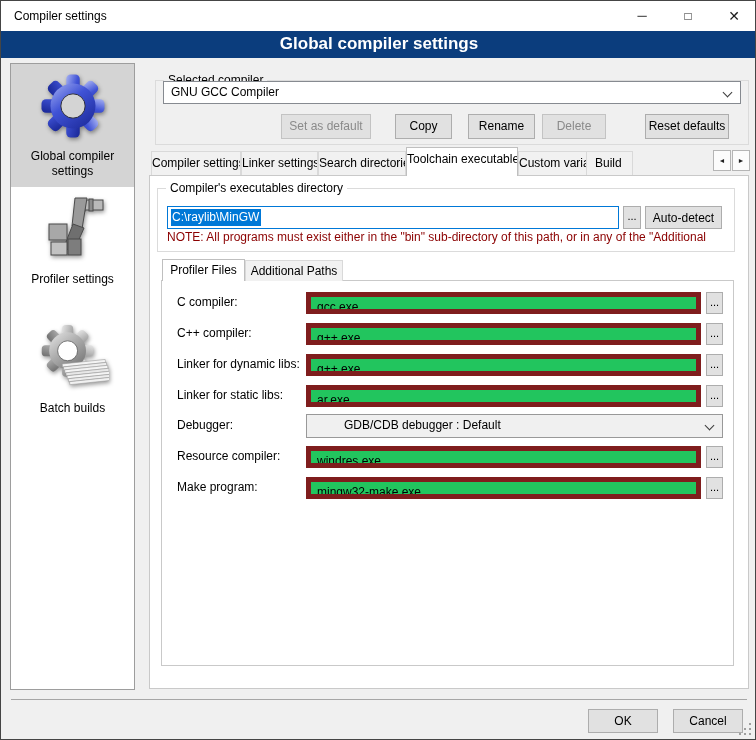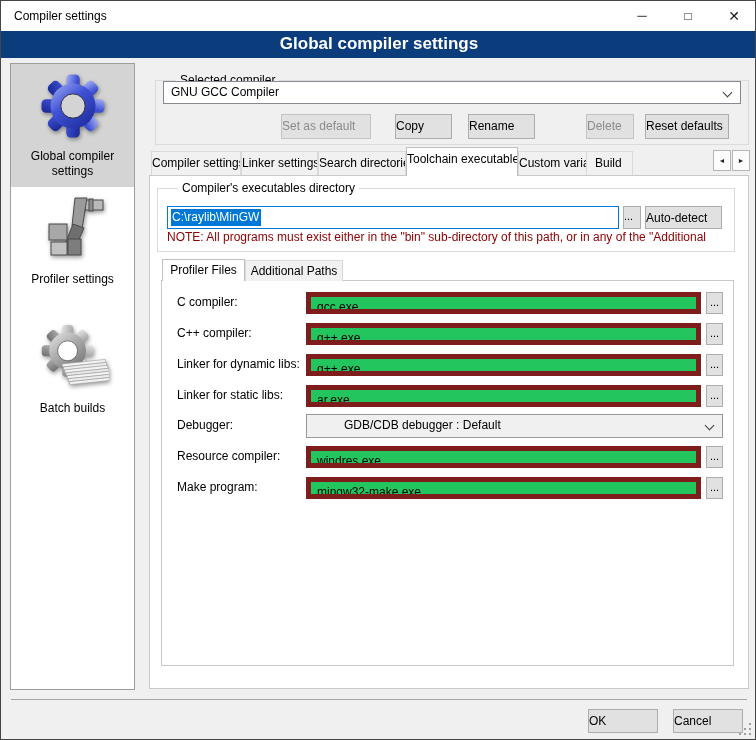--- a/index.html
+++ b/index.html
@@ -23,33 +23,33 @@
   .sidebar { position:absolute; left:9px; top:62px; width:125px; height:627px;
              background:#FFFFFF; border:1px solid #9D9D9D; }
   .side-item { width:100%; text-align:center; padding-top:6px; }
   .side-item.selected { background:#D4D4D4; }
   .side-item .icon-wrap { display:block; height:76px; }
   .side-item .label { display:block; line-height:15px; padding:3px 6px 6px; }
   .icon-svg { filter:drop-shadow(1px 2px 2px rgba(0,0,0,0.40)); }
 
   
   .groupbox { position:absolute; border:1px solid #DBDBDB; }
-  .gb-label { position:absolute; left:20px; top:-8px; background:#F0F0F0; padding:0 4px; white-space:nowrap; }
+  .gb-label { position:absolute; left:8px; top:-8px; background:#F0F0F0; padding:0 4px; white-space:nowrap; }
   .on-white .gb-label { background:#FFFFFF; }
 
   
   .combobox { position:absolute; background:#FFFFFF; border:1px solid #868A90;
               line-height:21px; padding-left:7px; cursor:default; }
   .combobox.gray { background:#F0F0F0; border-color:#999999; }
   .chev { position:absolute; right:9px; top:7px; width:7px; height:7px;
           border-right:1.4px solid #3c3c3c; border-bottom:1.4px solid #3c3c3c;
           transform:rotate(45deg); }
 
   
-  .btn { position:absolute; background:#E1E1E1; border:1px solid #ADADAD; 
+  .btn { position:absolute; background:#E1E1E1; border:1px solid #ADADAD; text-align:center;
          font-size:12px; line-height:22px; cursor:default; }
   .btn.disabled { color:#8A8A8A; border-color:#C3C3C3; }
   .btn.small { line-height:19px; font-size:11px; }
 
   
   .tab { position:absolute; top:150px; height:24px; background:#F1F1F1; border:1px solid #D9D9D9;
          border-bottom:none; text-align:center; line-height:23px; overflow:hidden;
          white-space:nowrap; z-index:2; cursor:default; }
   .tab.active { top:146px; height:29px; background:#FFFFFF; border-color:#BFBFBF; z-index:4; }
   .tab-arrow { position:absolute; top:149px; width:18px; height:21px; background:#FCFCFC;
@@ -182,21 +182,21 @@
   <div class="groupbox" style="left:154px; top:79px; width:594px; height:65px;">
     <span class="gb-label">Selected compiler</span>
   </div>
   <div class="combobox" style="left:162px; top:80px; width:578px; height:23px;">
     <span>GNU GCC Compiler</span>
     <span class="chev"></span>
   </div>
   <div class="btn disabled" style="left:280px; top:113px; width:90px; height:25px;">Set as default</div>
   <div class="btn" style="left:394px; top:113px; width:57px; height:25px;">Copy</div>
   <div class="btn" style="left:467px; top:113px; width:67px; height:25px;">Rename</div>
-  <div class="btn disabled" style="left:541px; top:113px; width:48px; height:25px;margin-left:44px;">Delete</div>
+  <div class="btn disabled" style="left:541px; top:113px; width:64px; height:25px;">Delete</div>
   <div class="btn" style="left:644px; top:113px; width:84px; height:25px;">Reset defaults</div>
 
   <div class="tab" style="left:150px; width:90px;">Compiler settings</div>
   <div class="tab" style="left:240px; width:77px;">Linker settings</div>
   <div class="tab" style="left:317px; width:88px;">Search directories</div>
   <div class="tab active" style="left:405px; width:112px;">Toolchain executables</div>
   <div class="tab" style="left:517px; width:86px;">Custom variables</div>
   <div class="tab" style="left:585px; width:47px; text-align:left; padding-left:8px;">Build</div>
   <div class="tab-arrow" style="left:712px;">◄</div>
   <div class="tab-arrow" style="left:731px;">►</div>

